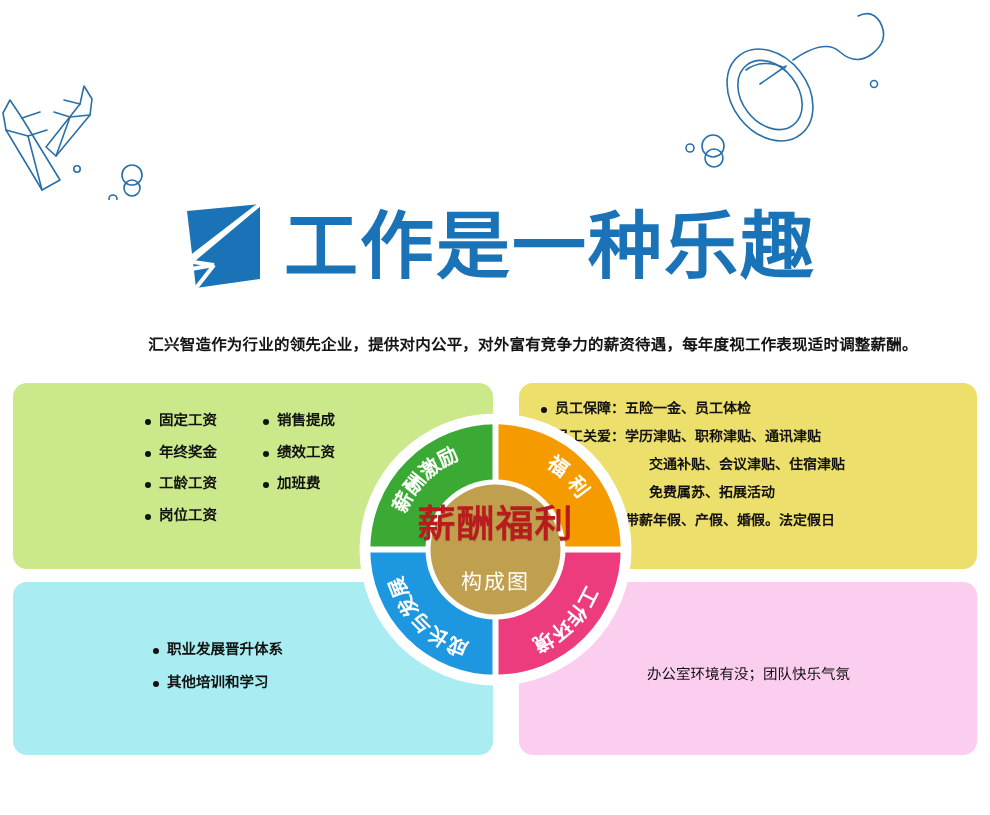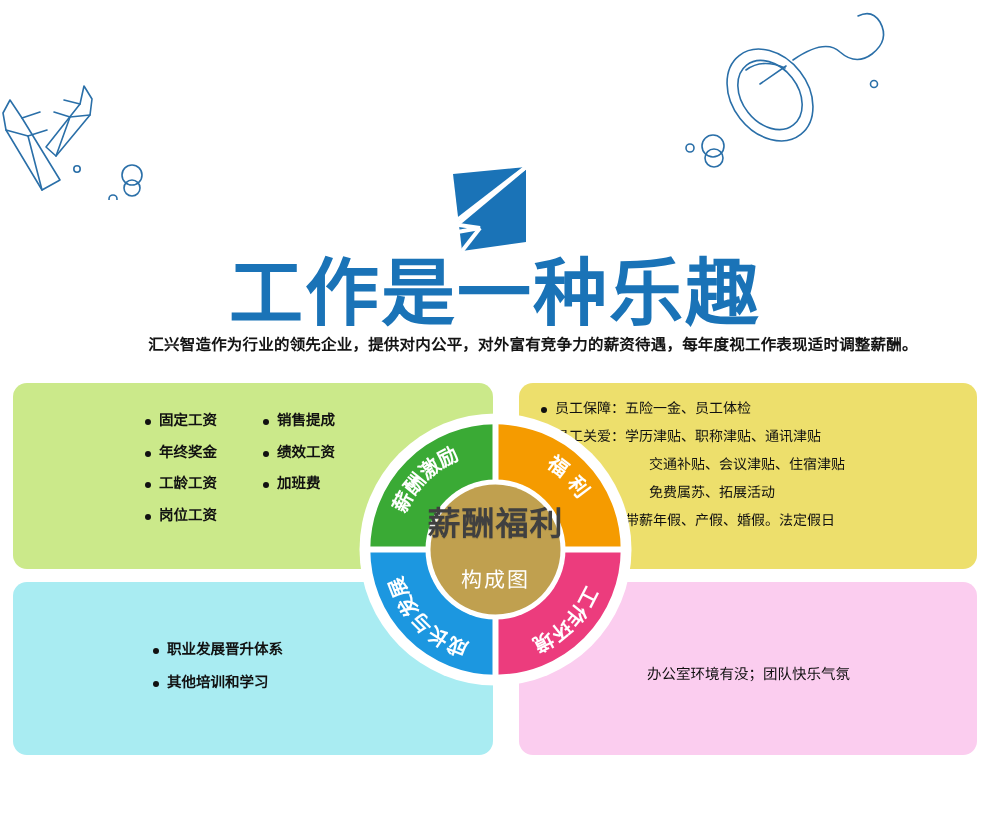--- a/index.html
+++ b/index.html
@@ -11,21 +11,21 @@
     overflow:hidden;
     position:relative;
   }
 
   
   .doodle-layer{position:absolute;left:0;top:0;width:990px;height:200px;pointer-events:none;}
 
   
   .hero{
     position:absolute;left:0;top:186px;width:990px;height:120px;
-    display:flex;align-items:center;justify-content:center;flex-direction:column;
+    display:flex;align-items:center;justify-content:center;
   }
   .hero-logo{width:96px;height:94px;margin-right:14px;flex:0 0 auto;}
   .hero-title{
     font-size:74px;line-height:1;font-weight:bold;color:#1a73b7;
     letter-spacing:2px;white-space:nowrap;
   }
 
   
   .subtitle{
     position:absolute;left:0;top:332px;width:990px;
@@ -57,21 +57,21 @@
   .tl-cols{
     position:absolute;left:132px;top:30px;
     display:flex;gap:46px;
   }
   .tl-cols .bullets li{margin-bottom:17px;}
 
   
   .tr-block{position:absolute;left:22px;top:18px;}
   .tr-block .row{
     display:flex;align-items:flex-start;
-    font-size:14px;font-weight:normal;color:#111;
+    font-size:14px;font-weight:bold;color:#111;
     line-height:1;margin-bottom:14px;white-space:nowrap;
   }
   .tr-block .row.cont{margin-left:108px;}
   .tr-lead{flex:0 0 auto;}
 
   
   .bl-block{position:absolute;left:140px;top:60px;}
   .bl-block .bullets li{margin-bottom:18px;font-size:14.5px;}
 
   
@@ -88,21 +88,21 @@
   .ring-label{
     font-family:"DejaVu Sans","Liberation Sans",sans-serif;
     font-size:20px;font-weight:bold;fill:#ffffff;
   }
   .center-stack{
     position:absolute;left:0;top:0;width:275px;height:275px;
     display:flex;flex-direction:column;align-items:center;justify-content:center;
     pointer-events:none;
   }
   .center-main{
-    font-size:33px;font-weight:bold;color:#404040;letter-spacing:1px;
+    font-size:38px;font-weight:bold;color:#b91c1c;letter-spacing:1px;
     line-height:1.1;text-shadow:0 1px 1px rgba(0,0,0,.12);text-align:center;
   }
   .center-sub{
     font-size:21px;color:#fff;letter-spacing:2px;margin-top:20px;
   }
 </style>
 </head>
 <body>
 
 <div class="doodle-layer">

